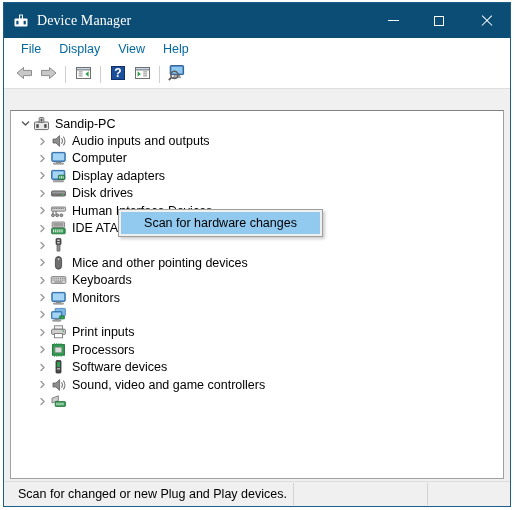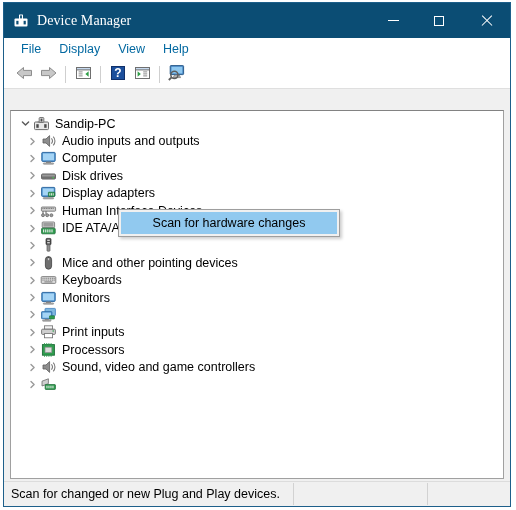--- a/index.html
+++ b/index.html
@@ -169,21 +169,21 @@
   }
   .tree-row {
     height: 17.4px;
     display: flex;
     align-items: center;
     font-size: 12.5px;
     color: #000000;
     white-space: nowrap;
     padding-left: 7px;
   }
-  .tree-row.child { padding-left: 14px; }
+  .tree-row.child { padding-left: 24px; }
   .chev {
     width: 15px;
     flex: 0 0 auto;
     display: flex;
     align-items: center;
     justify-content: center;
     color: #8a8a8a;
   }
   .chev svg { display: block; }
   .node-icon {
@@ -194,21 +194,21 @@
     position: relative;
   }
   .node-icon svg { display: block; }
   .node-label { line-height: 16px; }
 
   
   .ctx-menu {
     position: absolute;
     left: 107px;
     top: 98px;
-    width: 222px;
+    width: 205px;
     background: #f0f0f0;
     border: 1px solid #9e9e9e;
     box-shadow: 2px 2px 3px rgba(0,0,0,.20);
     padding: 2px;
     box-sizing: border-box;
     z-index: 40;
   }
   .ctx-item {
     height: 22px;
     background: #91c9ef;
@@ -225,21 +225,21 @@
     height: 24px;
     flex: 0 0 auto;
     background: #f0f0f0;
     border-top: 1px solid #dcdcdc;
     display: flex;
     align-items: center;
     font-size: 12.5px;
     color: #000000;
   }
   .status-text {
-    padding-left: 7px;
+    padding-left: 14px;
     white-space: nowrap;
     line-height: 16px;
   }
   .status-sep {
     width: 1px;
     height: 22px;
     background: #d2d2d2;
   }
   .status-cell { height: 24px; }
 </style>
@@ -409,46 +409,46 @@
         </div>
 
         <div class="tree-row child">
           <span class="chev">
             <svg width="9" height="9" viewBox="0 0 9 9">
                 <path d="M3 1.4 L6.1 4.5 L3 7.6" fill="none" stroke="#9a9a9a" stroke-width="1.4" stroke-linecap="round" stroke-linejoin="round"></path>
               </svg>
           </span>
           <span class="node-icon">
             <svg width="17" height="16" viewBox="0 0 17 16">
-              <rect x="1.6" y="6" width="13.8" height="5" rx="1" fill="#9a9a9a" stroke="#5e5e5e"></rect>
-              <rect x="1.6" y="8.6" width="13.8" height="2.4" rx="0.6" fill="#6f6f6f"></rect>
-              <circle cx="13.2" cy="9.8" r="0.75" fill="#43d04a"></circle>
-            </svg>
-          </span>
-          <span class="node-label">Disk drives</span>
-        </div>
-
-        <div class="tree-row child">
-          <span class="chev">
-            <svg width="9" height="9" viewBox="0 0 9 9">
-                <path d="M3 1.4 L6.1 4.5 L3 7.6" fill="none" stroke="#9a9a9a" stroke-width="1.4" stroke-linecap="round" stroke-linejoin="round"></path>
-              </svg>
-          </span>
-          <span class="node-icon">
-            <svg width="17" height="16" viewBox="0 0 17 16">
               <rect x="1.6" y="2.4" width="13.2" height="9" rx="0.8" fill="#4e92cf" stroke="#2f6ba3"></rect>
               <rect x="2.7" y="3.4" width="11" height="6.9" fill="#a5d4f5"></rect>
               <rect x="3.2" y="12.6" width="10.4" height="1.3" rx="0.4" fill="#b4b4b4" stroke="#7e7e7e" stroke-width="0.6"></rect>
               <rect x="8.4" y="7.2" width="6.4" height="4.2" rx="0.5" fill="#2f9e4f" stroke="#1d6b36" stroke-width="0.7"></rect>
               <rect x="9.3" y="8.2" width="1" height="2.3" fill="#dcdcdc"></rect>
               <rect x="11" y="8.2" width="1" height="2.3" fill="#dcdcdc"></rect>
               <rect x="12.7" y="8.2" width="1" height="2.3" fill="#dcdcdc"></rect>
             </svg>
           </span>
           <span class="node-label">Display adapters</span>
+        </div>
+
+        <div class="tree-row child">
+          <span class="chev">
+            <svg width="9" height="9" viewBox="0 0 9 9">
+                <path d="M3 1.4 L6.1 4.5 L3 7.6" fill="none" stroke="#9a9a9a" stroke-width="1.4" stroke-linecap="round" stroke-linejoin="round"></path>
+              </svg>
+          </span>
+          <span class="node-icon">
+            <svg width="17" height="16" viewBox="0 0 17 16">
+              <rect x="1.6" y="6" width="13.8" height="5" rx="1" fill="#9a9a9a" stroke="#5e5e5e"></rect>
+              <rect x="1.6" y="8.6" width="13.8" height="2.4" rx="0.6" fill="#6f6f6f"></rect>
+              <circle cx="13.2" cy="9.8" r="0.75" fill="#43d04a"></circle>
+            </svg>
+          </span>
+          <span class="node-label">Disk drives</span>
         </div>
 
         <div class="tree-row child">
           <span class="chev">
             <svg width="9" height="9" viewBox="0 0 9 9">
                 <path d="M3 1.4 L6.1 4.5 L3 7.6" fill="none" stroke="#9a9a9a" stroke-width="1.4" stroke-linecap="round" stroke-linejoin="round"></path>
               </svg>
           </span>
           <span class="node-icon">
             <svg width="17" height="16" viewBox="0 0 17 16">
@@ -623,20 +623,35 @@
                 <rect x="4" y="13.1" width="1" height="1.6"></rect>
                   <rect x="6.2" y="13.1" width="1" height="1.6"></rect>
                 <rect x="8.4" y="13.1" width="1" height="1.6"></rect>
                   <rect x="10.6" y="13.1" width="1" height="1.6"></rect>
               </g>
             </svg>
           </span>
           <span class="node-label">Processors</span>
         </div>
 
+        <div class="tree-row child">
+          <span class="chev">
+            <svg width="9" height="9" viewBox="0 0 9 9">
+                <path d="M3 1.4 L6.1 4.5 L3 7.6" fill="none" stroke="#9a9a9a" stroke-width="1.4" stroke-linecap="round" stroke-linejoin="round"></path>
+              </svg>
+          </span>
+          <span class="node-icon">
+            <svg width="17" height="16" viewBox="0 0 17 16">
+              <rect x="6" y="1.6" width="5" height="12.4" rx="0.8" fill="#4a4a4a" stroke="#2e2e2e" stroke-width="0.8"></rect>
+              <rect x="6.9" y="3" width="3.2" height="5" fill="#2f9e4f"></rect>
+              <rect x="6.9" y="9.2" width="3.2" height="1.3" fill="#bdbdbd"></rect>
+            </svg>
+          </span>
+          <span class="node-label">Software devices</span>
+        </div>
 
         <div class="tree-row child">
           <span class="chev">
             <svg width="9" height="9" viewBox="0 0 9 9">
                 <path d="M3 1.4 L6.1 4.5 L3 7.6" fill="none" stroke="#9a9a9a" stroke-width="1.4" stroke-linecap="round" stroke-linejoin="round"></path>
               </svg>
           </span>
           <span class="node-icon">
             <svg width="17" height="16" viewBox="0 0 17 16">
               <path d="M3 6 L6 6 L9.6 2.6 L9.6 13.4 L6 10 L3 10 Z" fill="#8e8e8e" stroke="#5b5b5b" stroke-width="0.8"></path>

